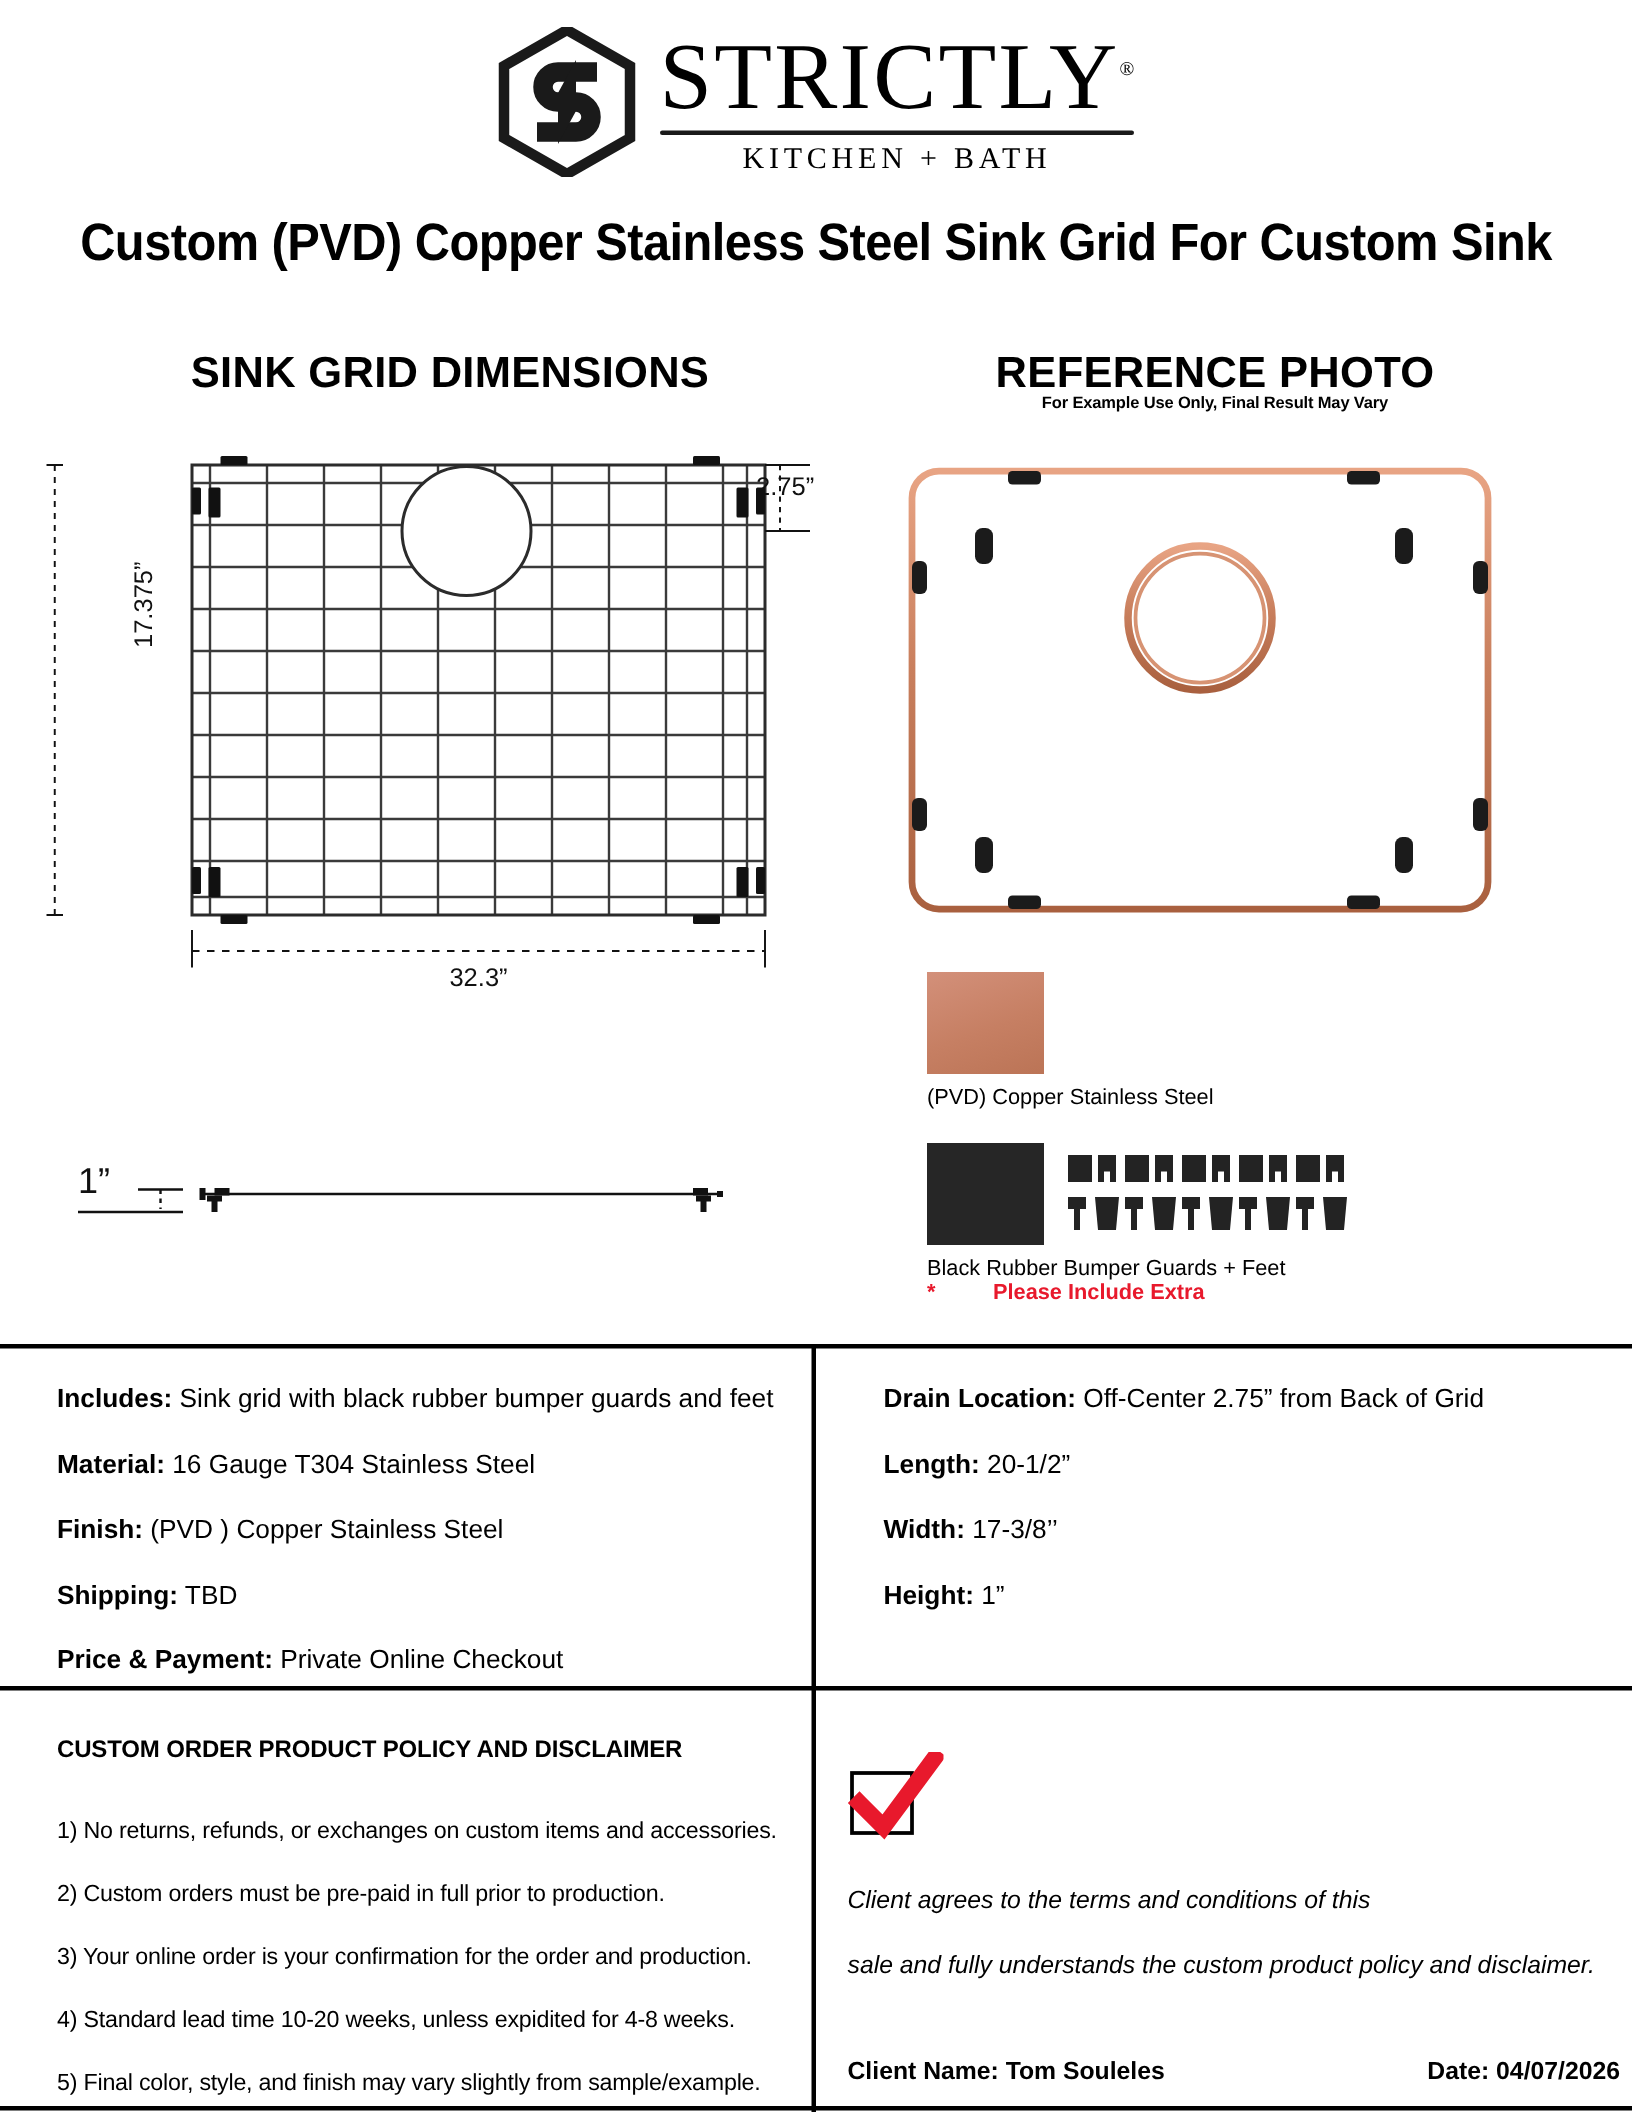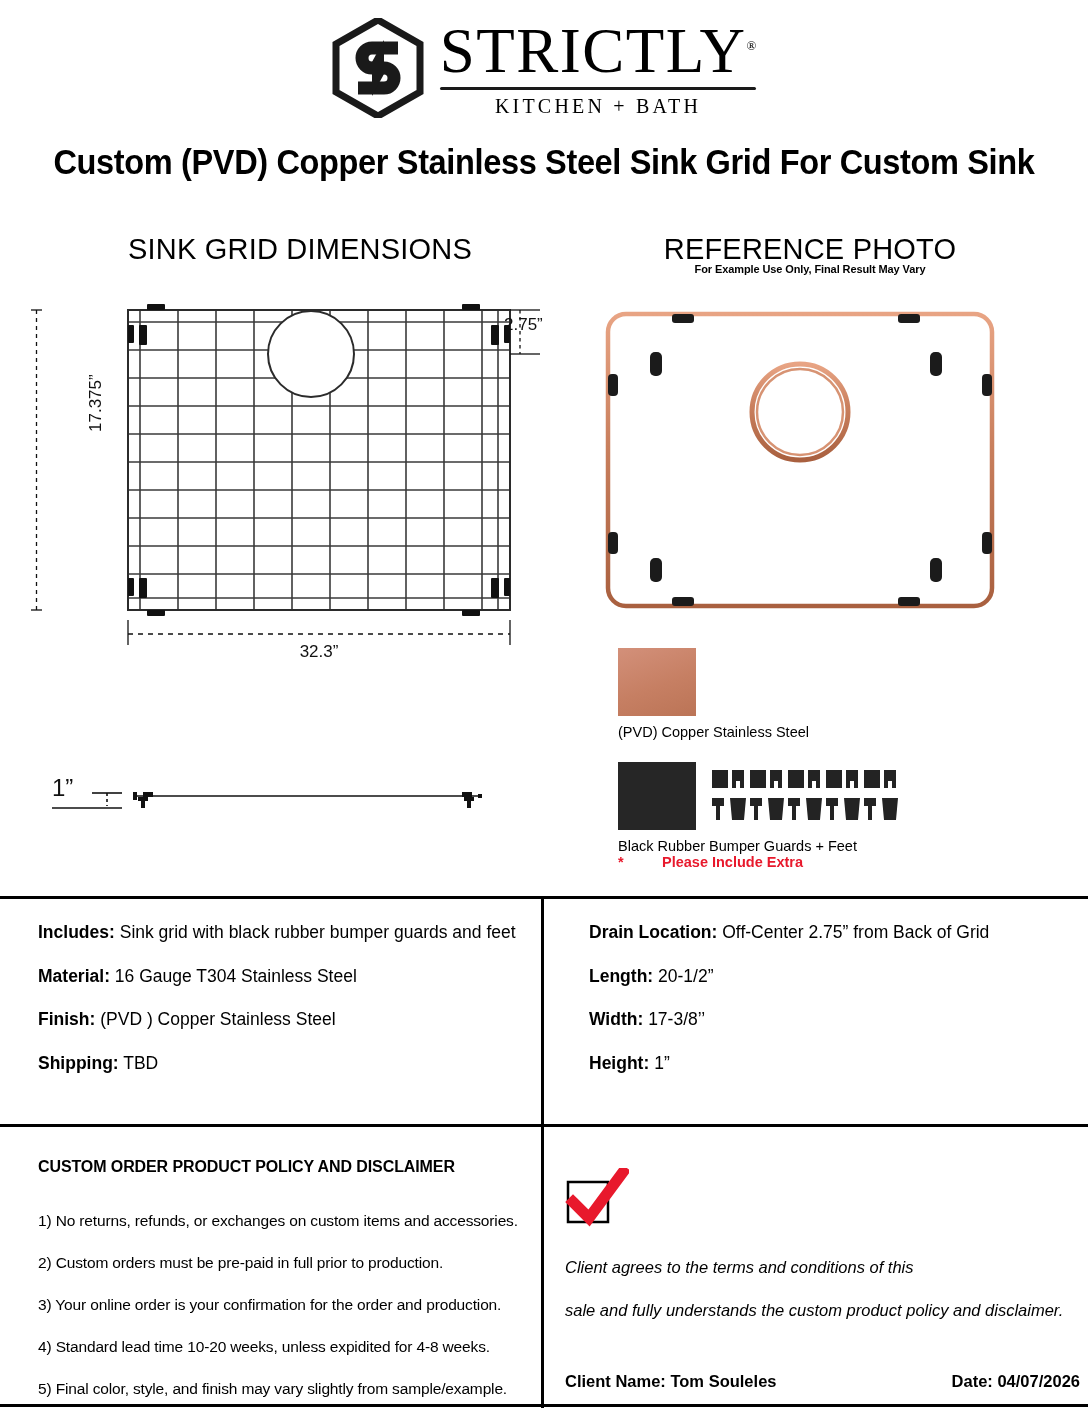--- a/index.html
+++ b/index.html
@@ -22,21 +22,21 @@
   .logo-sub{font-family:"Liberation Serif","DejaVu Serif",serif;
             font-size:20px;letter-spacing:3.2px;}
 
   
   .doc-title{position:absolute;left:0;top:142px;width:1088px;text-align:center;
              font-family:"Liberation Sans Narrow","Liberation Sans",sans-serif;
              font-weight:bold;font-size:35px;letter-spacing:-0.4px;
              transform:scaleX(0.93);transform-origin:center;white-space:nowrap;}
 
   
-  .sec-head{position:absolute;font-weight:400;}
+  .sec-head{position:absolute;font-weight:700;}
   #h-dims{left:60px;top:233px;width:480px;text-align:center;font-size:29px;letter-spacing:0.2px;}
   #h-ref{left:600px;top:233px;width:420px;text-align:center;font-size:29px;letter-spacing:0.2px;}
   #h-ref-sub{left:600px;top:263px;width:420px;text-align:center;font-size:11px;
              font-weight:bold;letter-spacing:-0.1px;}
 
   
   .tech{position:absolute;left:0;top:290px;width:560px;height:390px;}
   .dim-label{position:absolute;font-size:17px;color:#111;}
 
   
@@ -322,20 +322,22 @@
 
   <div class="spec" id="spec-left">
     <div class="spec-row"><span class="k">Includes:</span>
       <span>Sink grid with black rubber bumper guards and feet</span></div>
     <div class="spec-row"><span class="k">Material:</span>
       <span>16 Gauge T304 Stainless Steel</span></div>
     <div class="spec-row"><span class="k">Finish:</span>
       <span>(PVD ) Copper Stainless Steel</span></div>
     <div class="spec-row"><span class="k">Shipping:</span>
       <span>TBD</span></div>
+    <div class="spec-row"><span class="k">Price &amp; Payment:</span>
+      <span>Private Online Checkout</span></div>
   </div>
 
   <div class="spec" id="spec-right">
     <div class="spec-row"><span class="k">Drain Location:</span>
       <span>Off-Center 2.75” from Back of Grid</span></div>
     <div class="spec-row"><span class="k">Length:</span>
       <span>20-1/2”</span></div>
     <div class="spec-row"><span class="k">Width:</span>
       <span>17-3/8’’</span></div>
     <div class="spec-row"><span class="k">Height:</span>

